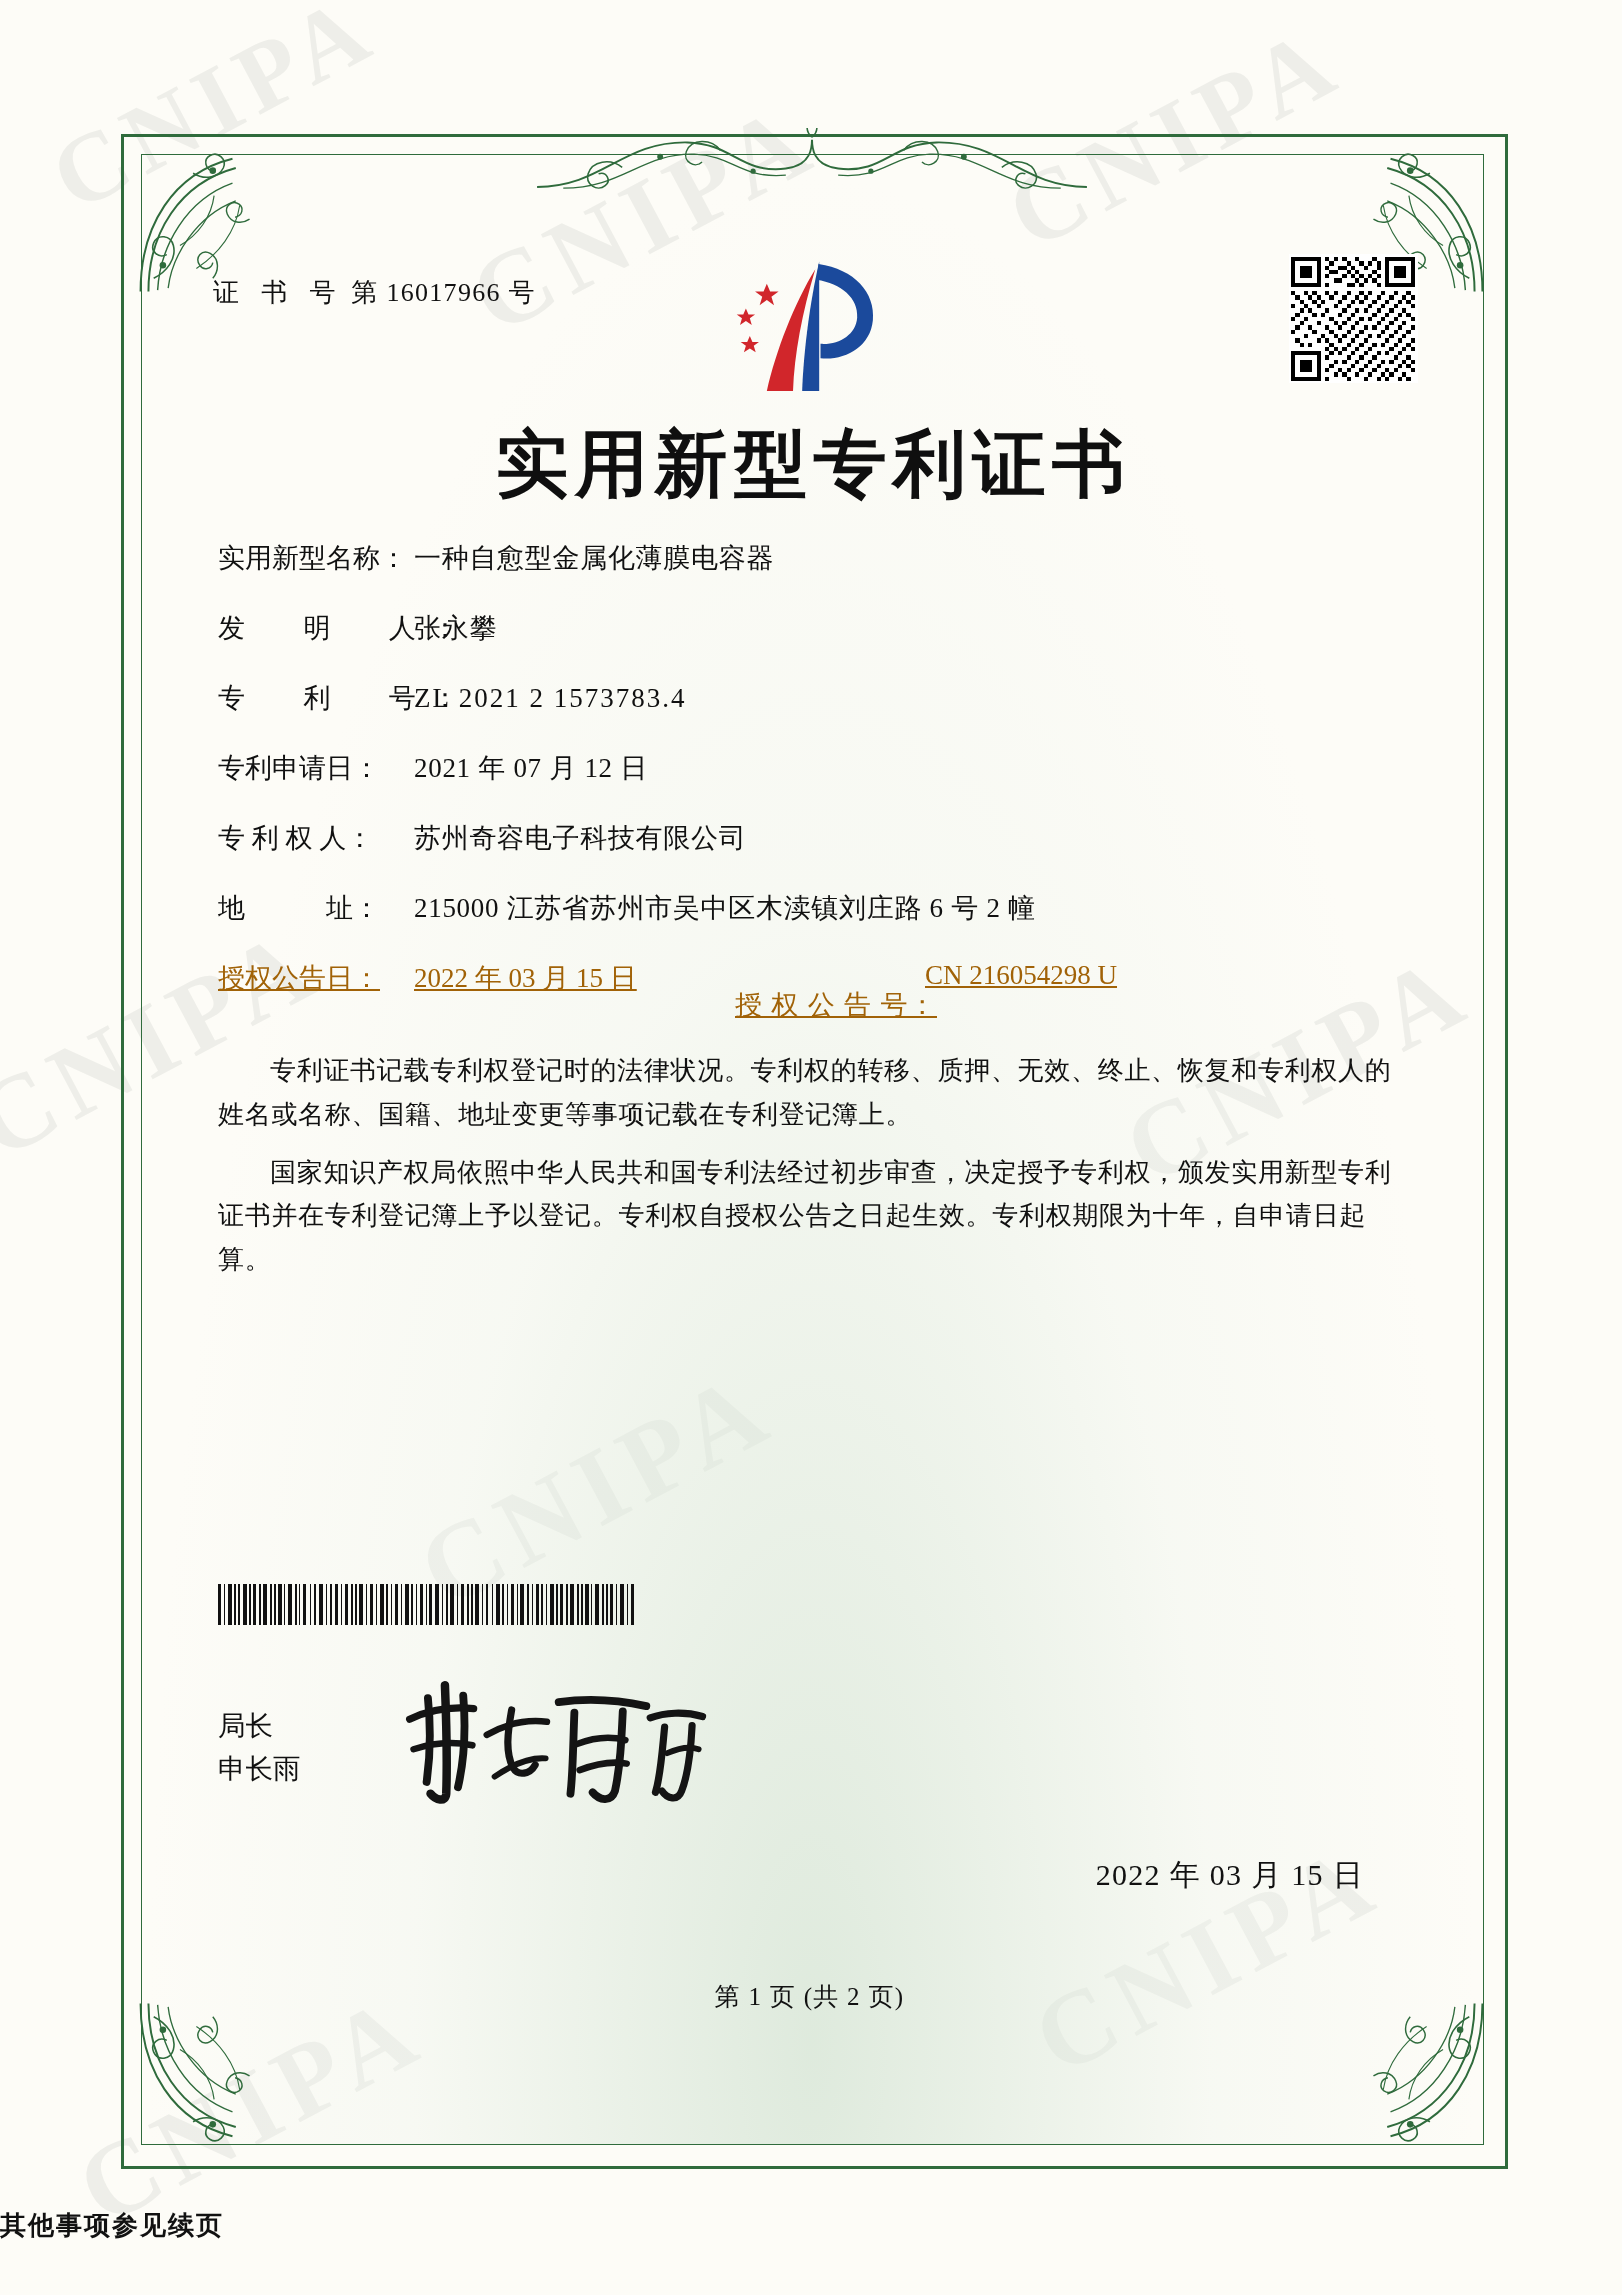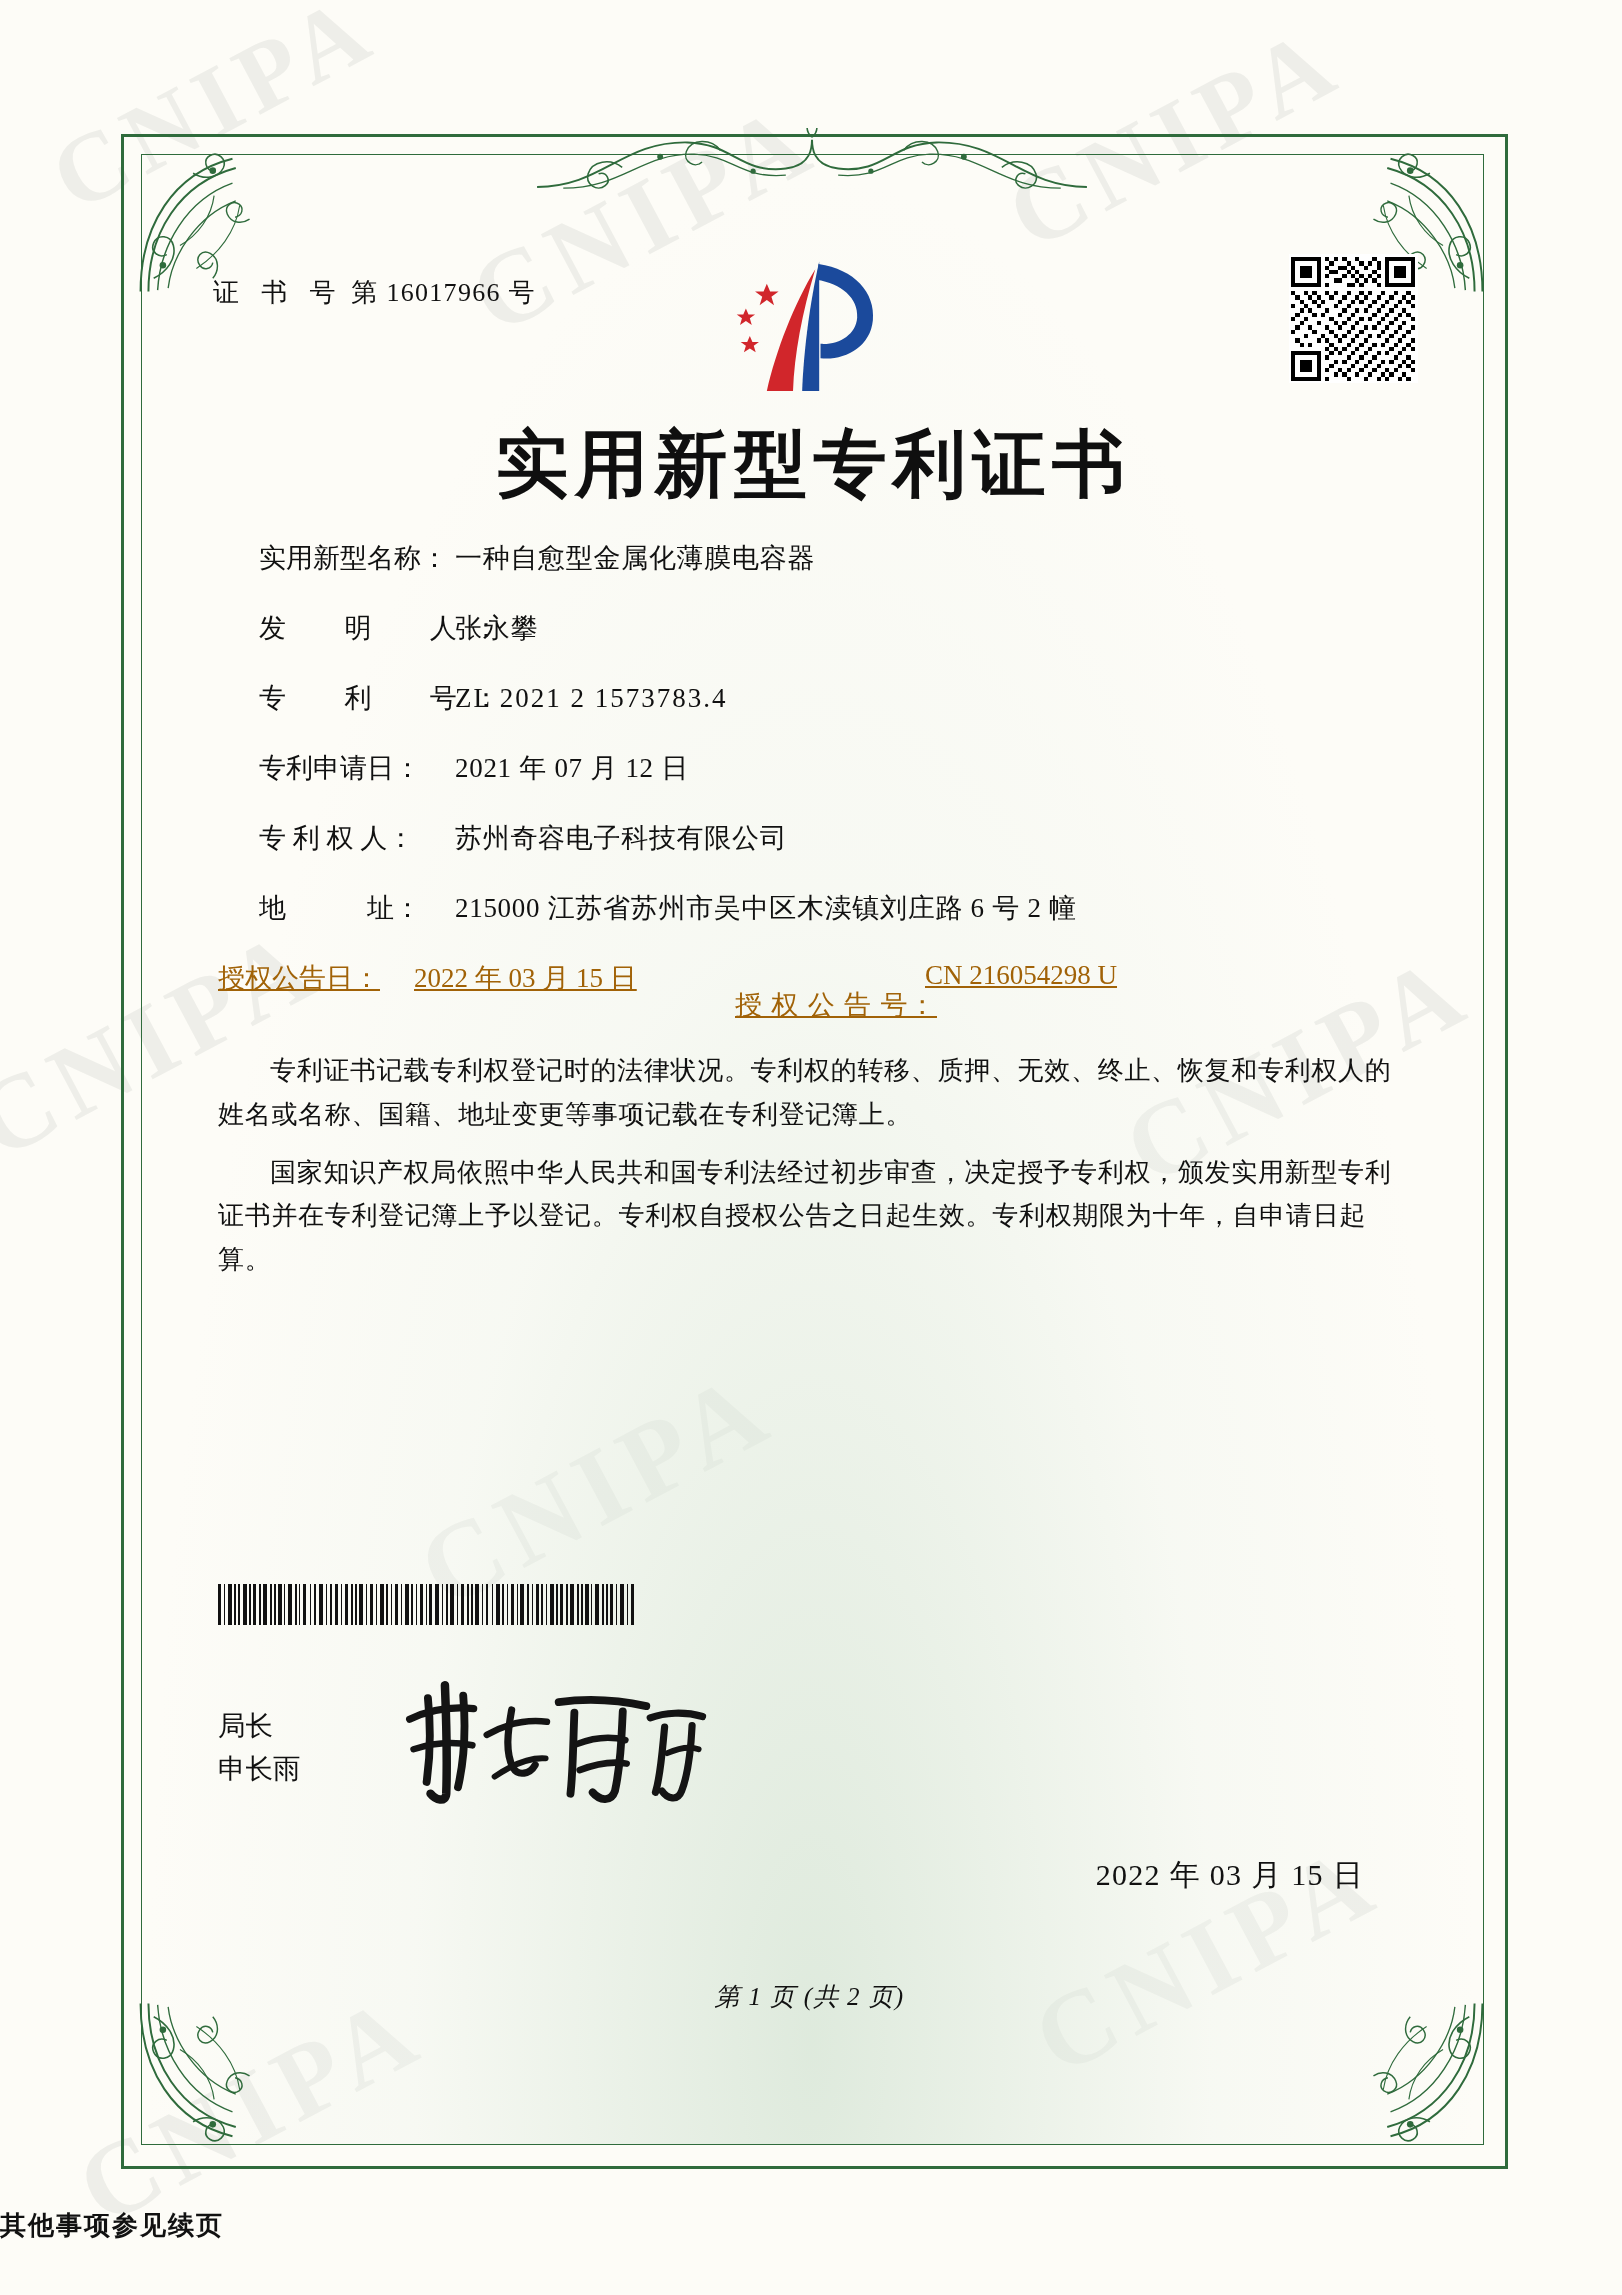--- a/index.html
+++ b/index.html
@@ -146,21 +146,20 @@
     align-items: baseline;
     margin-bottom: 34px;
     font-size: 27px;
     color: #111;
     white-space: nowrap;
   }
   .field .label {
     display: inline-block;
     width: 196px;
     flex: 0 0 196px;
-    margin-left: 41px;
   }
   .field .label.sp2 { letter-spacing: 15.7px; }
   .field .value { letter-spacing: 0.7px; }
   .field .value.mono { font-family: "Liberation Serif", serif; letter-spacing: 2px; }
 
   .field-row2 {
     display: flex;
     align-items: flex-start;
     font-size: 27px;
     color: #a16207;
@@ -220,21 +219,20 @@
 
   .page-no {
     position: absolute;
     left: 0;
     right: 4px;
     top: 1826px;
     text-align: center;
     font-size: 25px;
     color: #111;
     letter-spacing: 1.3px;
-    font-style: italic;
   }
 
   .footnote {
     position: absolute;
     left: 0;
     right: 0;
     top: 2208px;
     text-align: left;
     font-size: 26px;
     font-weight: 700;

